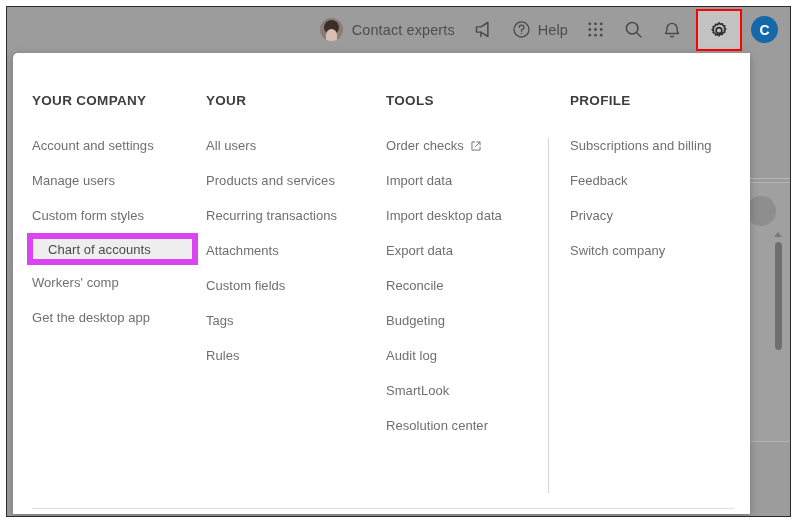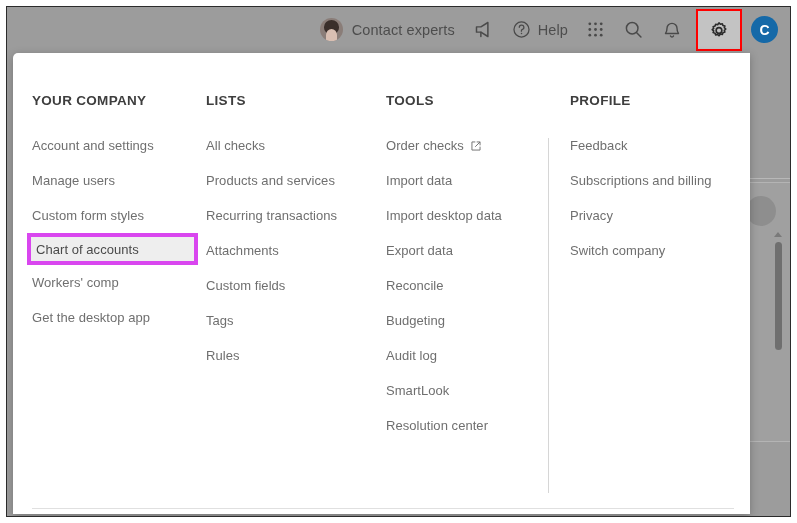--- a/index.html
+++ b/index.html
@@ -225,24 +225,24 @@
     color: #6f6f6f;
     line-height: 17px;
     height: 35px;
     display: flex;
     align-items: center;
     white-space: nowrap;
     letter-spacing: .05px;
   }
   .menu-item.highlighted {
     background: #eeeeee;
-    border: 4px solid #d946ef;
+    border: 6px solid #d946ef;
     color: #4a4a4a;
     margin-left: -5px;
-    padding-left: 5px;
+    padding-left: 15px;
     width: 171px;
     height: 32px;
   }
   .ext-icon {
     margin-left: 6px;
     display: inline-flex;
     align-items: center;
   }
 
   
@@ -360,22 +360,22 @@
         <div class="col-head">YOUR COMPANY</div>
         <div class="menu-item">Account and settings</div>
         <div class="menu-item">Manage users</div>
         <div class="menu-item">Custom form styles</div>
         <div class="menu-item highlighted">Chart of accounts</div>
         <div class="menu-item">Workers' comp</div>
         <div class="menu-item">Get the desktop app</div>
       </div>
 
       <div class="menu-col col-lists">
-        <div class="col-head">LISTS</div>
-        <div class="menu-item">All checks</div>
+        <div class="col-head">YOUR</div>
+        <div class="menu-item">All users</div>
         <div class="menu-item">Products and services</div>
         <div class="menu-item">Recurring transactions</div>
         <div class="menu-item">Attachments</div>
         <div class="menu-item">Custom fields</div>
         <div class="menu-item">Tags</div>
         <div class="menu-item">Rules</div>
       </div>
 
       <div class="menu-col col-tools">
         <div class="col-head">TOOLS</div>
@@ -394,22 +394,22 @@
         <div class="menu-item">Export data</div>
         <div class="menu-item">Reconcile</div>
         <div class="menu-item">Budgeting</div>
         <div class="menu-item">Audit log</div>
         <div class="menu-item">SmartLook</div>
         <div class="menu-item">Resolution center</div>
       </div>
 
       <div class="menu-col col-profile">
         <div class="col-head">PROFILE</div>
+        <div class="menu-item">Subscriptions and billing</div>
         <div class="menu-item">Feedback</div>
-        <div class="menu-item">Subscriptions and billing</div>
         <div class="menu-item">Privacy</div>
         <div class="menu-item">Switch company</div>
       </div>
 
     </div>
 
     <div class="col-divider"></div>
     <div class="menu-footer-rule"></div>
 
     <div class="menu-footer">

